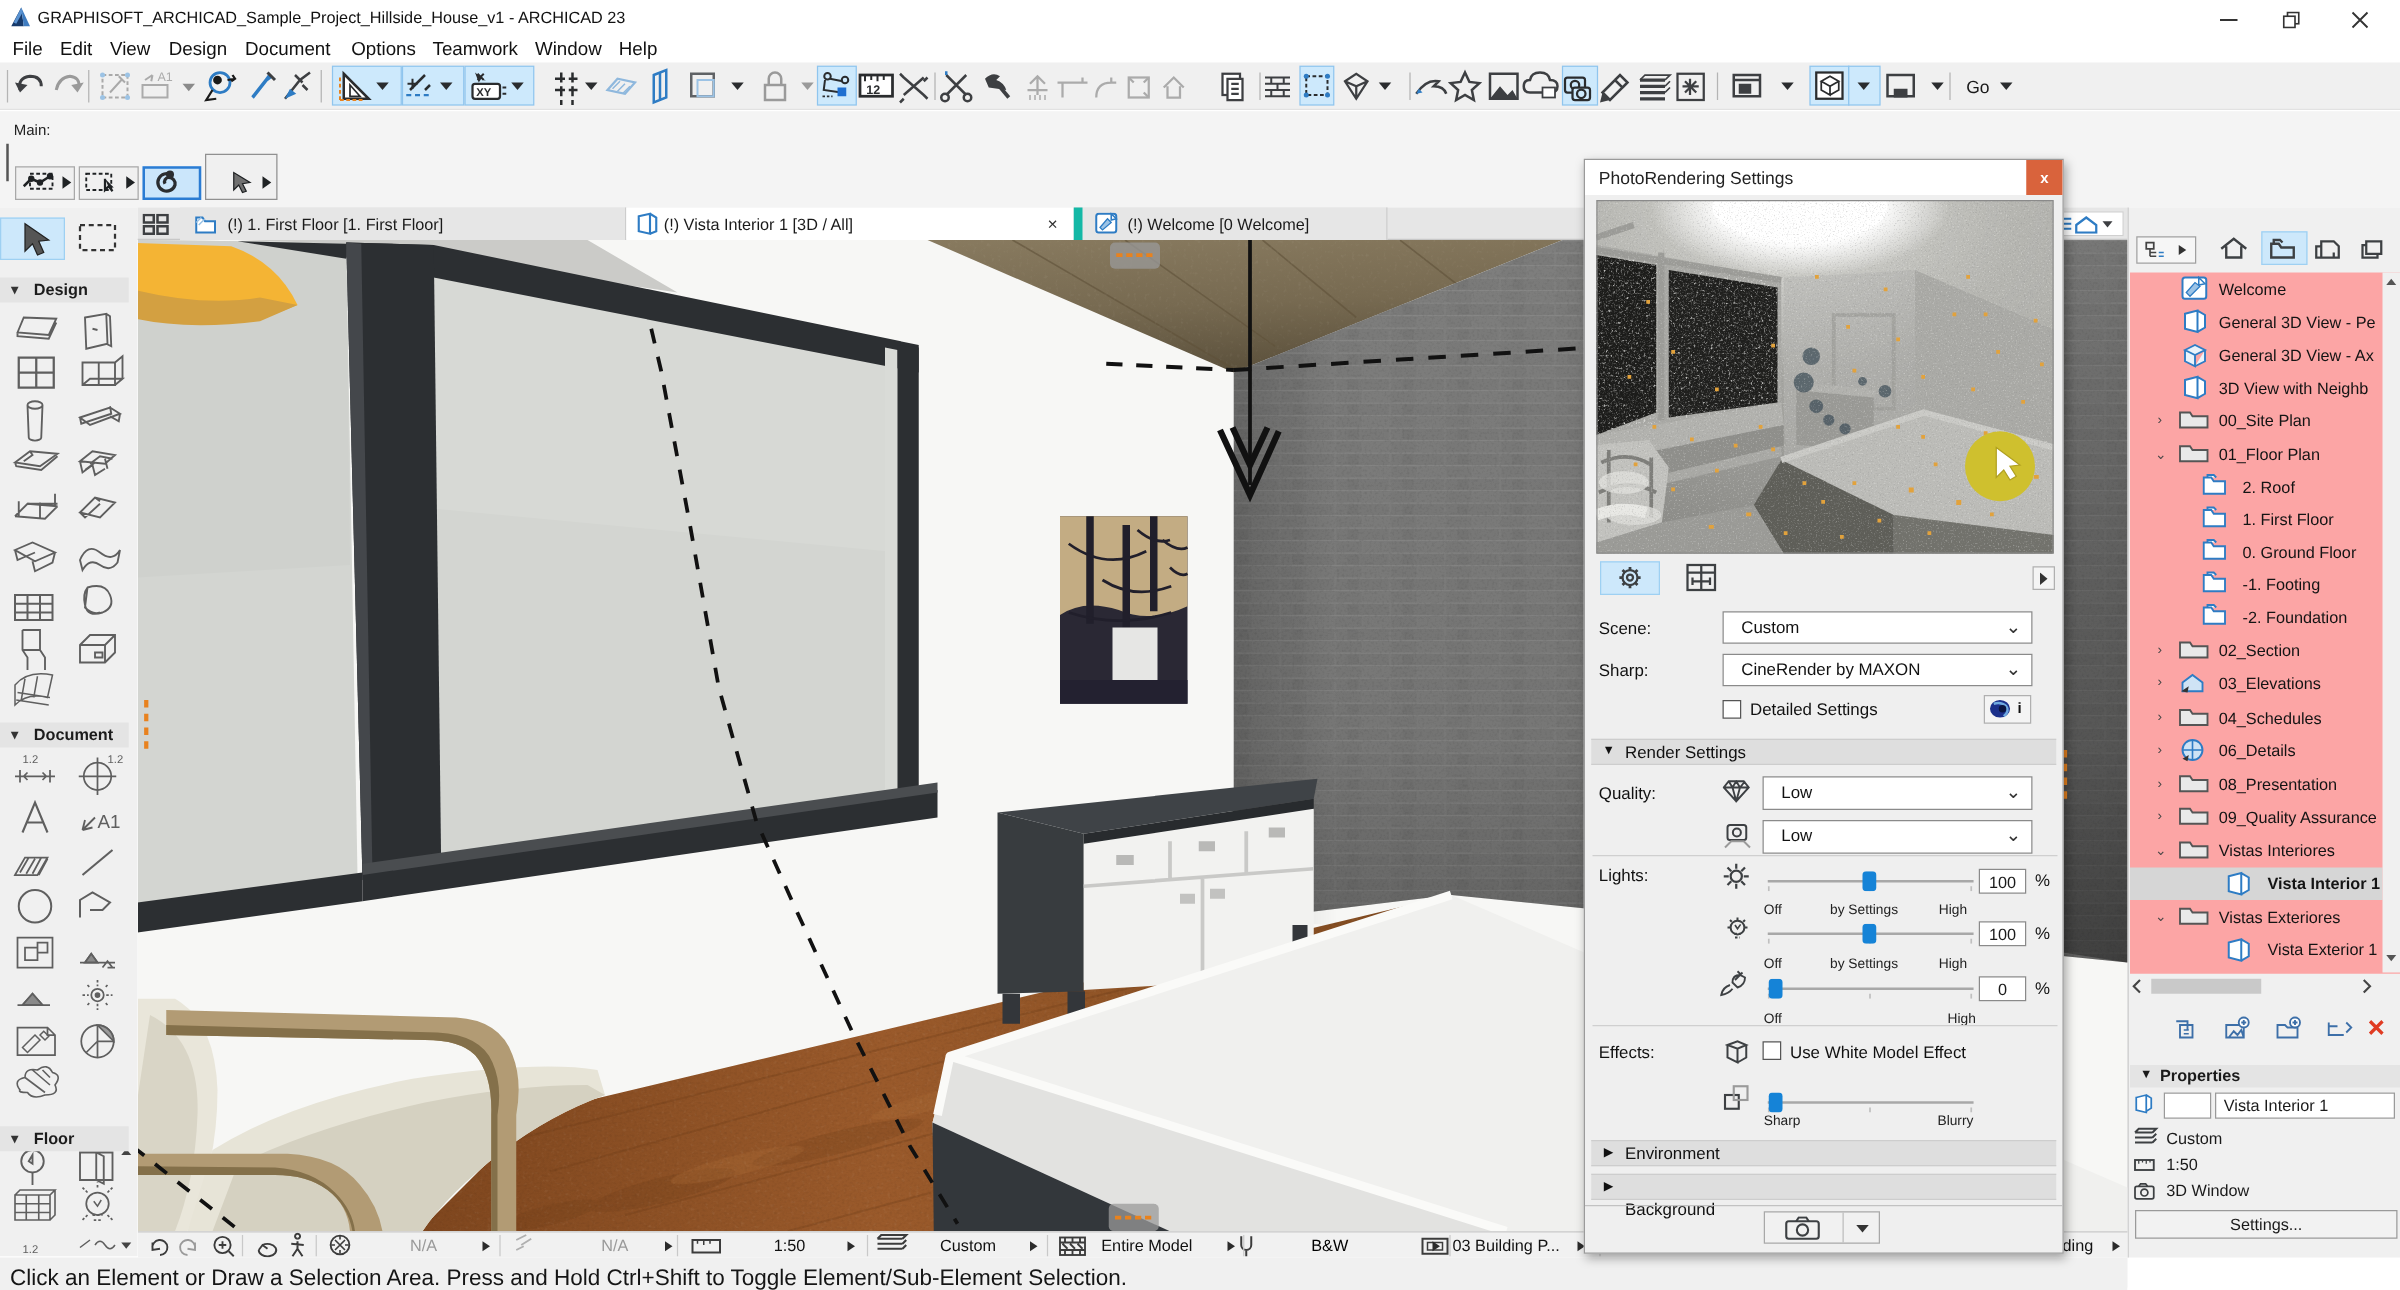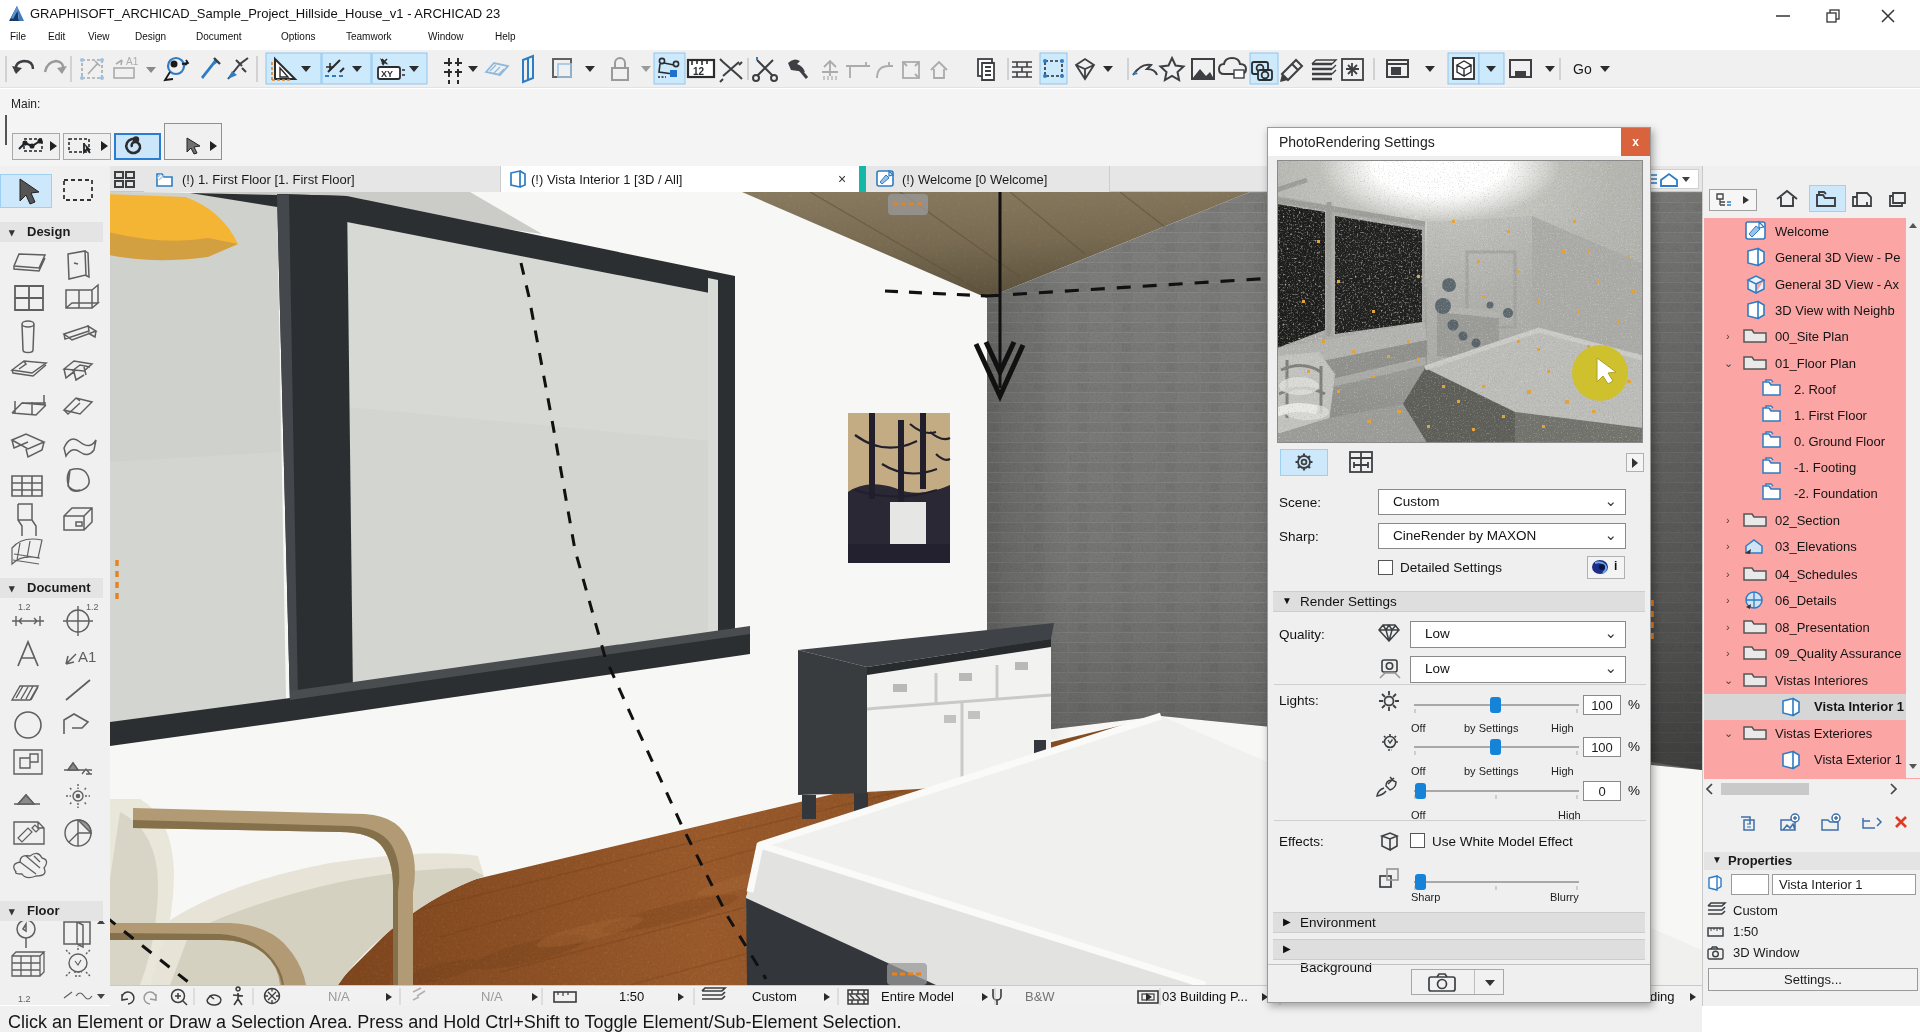--- a/index.html
+++ b/index.html
@@ -5,21 +5,21 @@
 * { margin:0; padding:0; box-sizing:border-box; }
 html,body { width:1920px; height:1032px; overflow:hidden; }
 body { font-family:"Liberation Sans", sans-serif; font-size:13px; color:#1a1a1a; background:#fff; }
 #app { position:relative; width:1920px; height:1032px; background:#fff; }
 .abs { position:absolute; }
 
 #titlebar { position:absolute; left:0; top:0; width:1920px; height:27px; background:#fff; }
 #titlebar .title { position:absolute; left:30px; top:6px; font-size:13px; color:#111; }
 
 #menubar { position:absolute; left:0; top:27px; width:1920px; height:23px; background:#fff; }
-#menubar span { position:absolute; top:4px; font-size:10px; color:#111; }
+#menubar span { position:absolute; top:4px; font-size:15px; color:#111; }
 
 #toolbar { position:absolute; left:0; top:50px; width:1920px; height:38px; background:#f0f0f0; border-bottom:1px solid #e2e2e2; }
 
 #row2 { position:absolute; left:0; top:89px; width:1920px; height:77px; background:#f4f4f4; }
 #row2 .mainlbl { position:absolute; left:11px; top:8px; font-size:12px; color:#222; }
 .mbtn { position:absolute; top:133px; height:27px; background:#f0f0f0; border:1px solid #a8a8a8; }
 
 #tabbar { position:absolute; left:110px; top:166px; width:1592px; height:26px; background:#e6e6e6; border-bottom:1px solid #c8c8c8;}
 .tab { position:absolute; top:0; height:26px; font-size:13px; color:#1a1a1a; }
 .tab.inactive { background:#e6e6e6; border-right:1px solid #cdcdcd; }
@@ -684,21 +684,21 @@
       </g>
       <g stroke="#c9c9c9">
           <path d="M84 2 v17 M143 2 v17 M290 2 v17 M432 2 v17 M584 2 v17 M728 2 v17 M885 2 v17 M1050 2 v17 M1170 2 v17"></path>
         </g>
     </svg>
     <span class="q" style="left:218px;color:#9a9a9a">N/A</span>
     <span class="q" style="left:371px;color:#9a9a9a">N/A</span>
     <span class="q" style="left:509px;color:#111">1:50</span>
     <span class="q" style="left:642px;color:#111">Custom</span>
     <span class="q" style="left:771px;color:#111">Entire Model</span>
-    <span class="q" style="left:915px;color:#737373">B&amp;W</span>
+    <span class="q" style="left:939px;color:#000000">B&amp;W</span>
     <span class="q" style="left:1052px;color:#111">03 Building P...</span>
     <span class="q" style="left:1540px;color:#111">ding</span>
   </div>
 
   <div id="statusbar">
       <div class="txt">Click an Element or Draw a Selection Area. Press and Hold Ctrl+Shift to Toggle Element/Sub-Element Selection.</div>
     </div>
 
   <div id="navigator">
     <div class="abs" style="left:6px;top:23px;width:48px;height:22px;background:#f6f6f6;border:1px solid #a0a0a0"></div>

